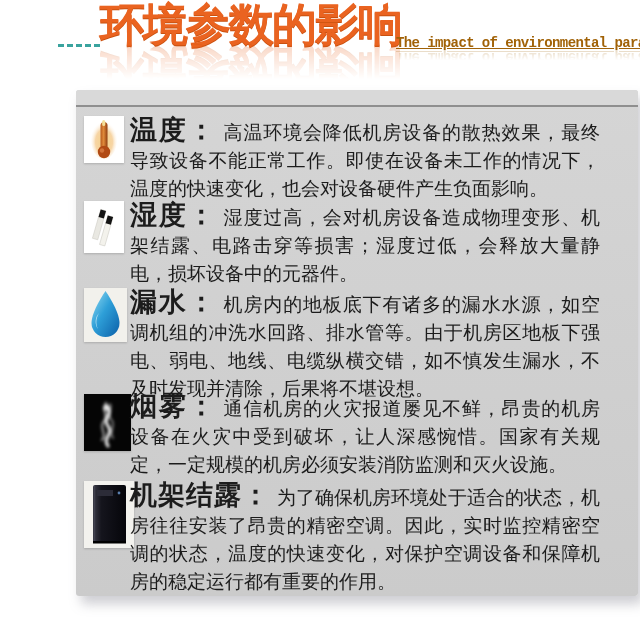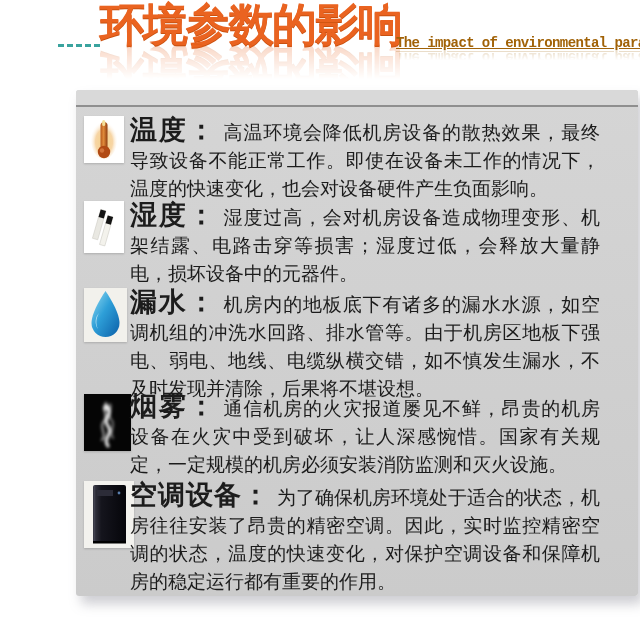--- a/index.html
+++ b/index.html
@@ -207,18 +207,18 @@
             </defs>
             <rect x="9" y="4" width="33" height="58" rx="2" fill="url(#cab)"></rect>
             <rect x="13" y="9" width="16" height="6" fill="#2c2c38"></rect>
             <circle cx="35" cy="12" r="1.4" fill="#5a7fae"></circle>
             <rect x="9.8" y="5" width="1.4" height="56" fill="#4a4a58" opacity=".6"></rect>
             <rect x="9" y="60" width="33" height="2.5" fill="#000000"></rect>
           </svg>
         </span>
       </div>
       <div class="text-col">
-        <p class="para"><span class="sec-title">空调设备：</span><span>为了确保机房环境处于适合的状态，机房往往安装了昂贵的精密空调。因此，实时监控精密空调的状态，温度的快速变化，对保护空调设备和保障机房的稳定运行都有重要的作用。</span></p>
+        <p class="para"><span class="sec-title">机架结露：</span><span>为了确保机房环境处于适合的状态，机房往往安装了昂贵的精密空调。因此，实时监控精密空调的状态，温度的快速变化，对保护空调设备和保障机房的稳定运行都有重要的作用。</span></p>
       </div>
     </section>
 
   </div>
 </div>
 
 </body></html>

